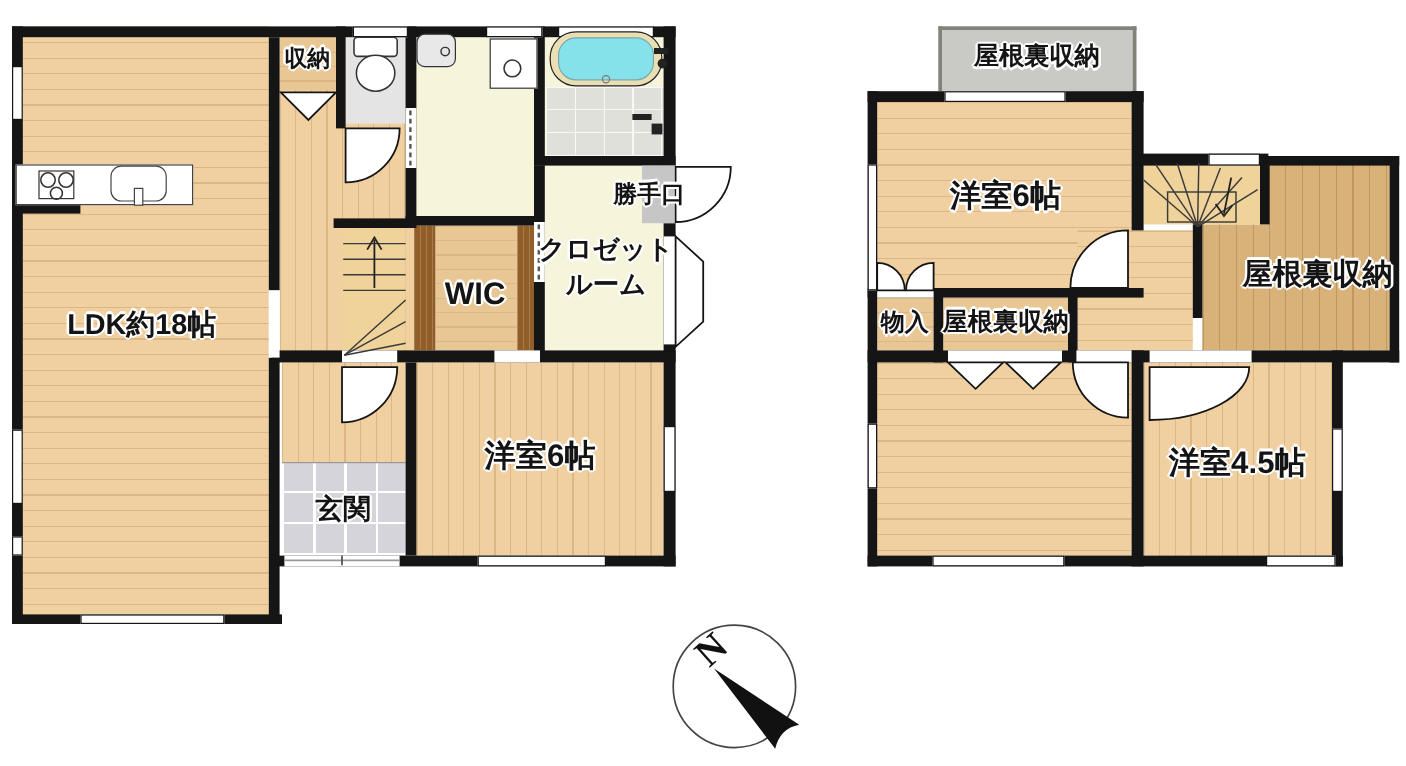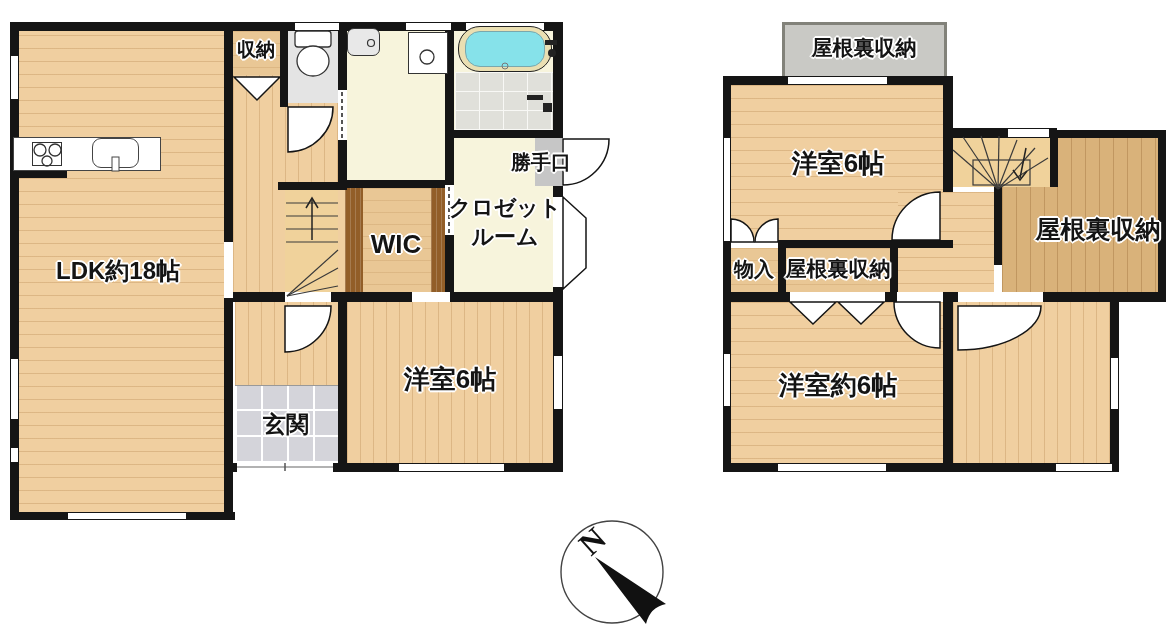--- a/index.html
+++ b/index.html
@@ -220,15 +220,15 @@
   <div class="lbl" style="left:505px;top:237px;font-size:22px;">ルーム</div>
   <div class="lbl" style="left:396px;top:244px;font-size:26px;">WIC</div>
   <div class="lbl" style="left:286px;top:424px;font-size:23px;">玄関</div>
   <div class="lbl" style="left:450px;top:379px;font-size:26px;">洋室6帖</div>
 
   <div class="lbl" style="left:864px;top:48px;font-size:21px;">屋根裏収納</div>
   <div class="lbl" style="left:838px;top:163px;font-size:26px;">洋室6帖</div>
   <div class="lbl" style="left:1098px;top:229px;font-size:25px;">屋根裏収納</div>
   <div class="lbl" style="left:754px;top:270px;font-size:20px;">物入</div>
   <div class="lbl" style="left:838px;top:269px;font-size:21px;">屋根裏収納</div>
-  <div class="lbl" style="left:838px;top:385px;font-size:26px;">洋室約6帖</div>
+  <div class="lbl" style="left:1031px;top:385px;font-size:26px;">洋室4.5帖</div>
 
 </div>
 
 </body></html>

